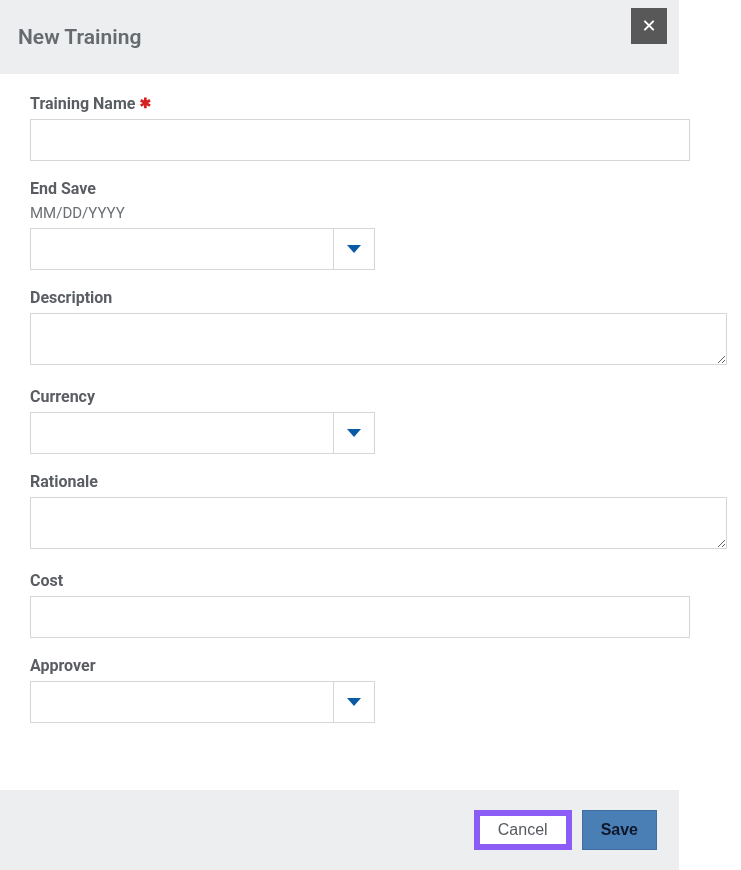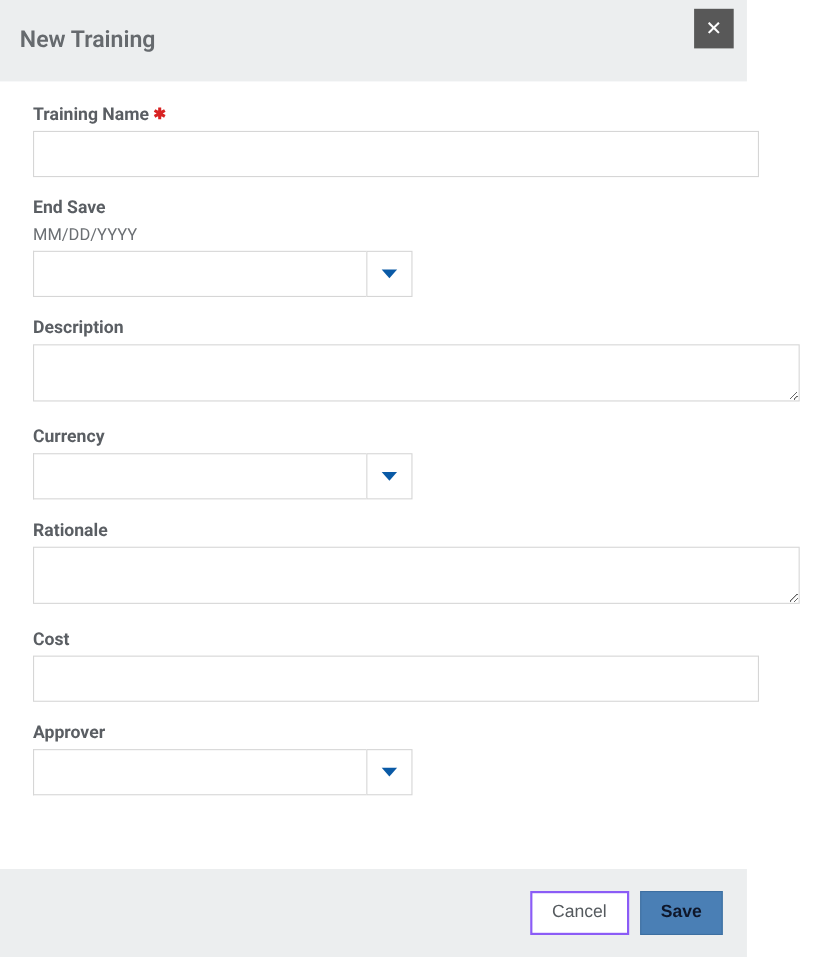--- a/index.html
+++ b/index.html
@@ -123,21 +123,21 @@
       background: #eceeef;
       padding: 20px 22px;
       display: flex;
       justify-content: flex-end;
       gap: 10px;
     }
     .btn {
       height: 40px;
       padding: 0 18px;
       font-size: 16px;
-      border: 2px solid #8b5cf6;
+      border: 6px solid #8b5cf6;
       cursor: pointer;
       font-weight: 500;
     }
     .btn-default {
       background: #ffffff;
       color: #555a5e;
     }
     .btn-primary {
       background: #4a7fb5;
       color: #0f172a;

